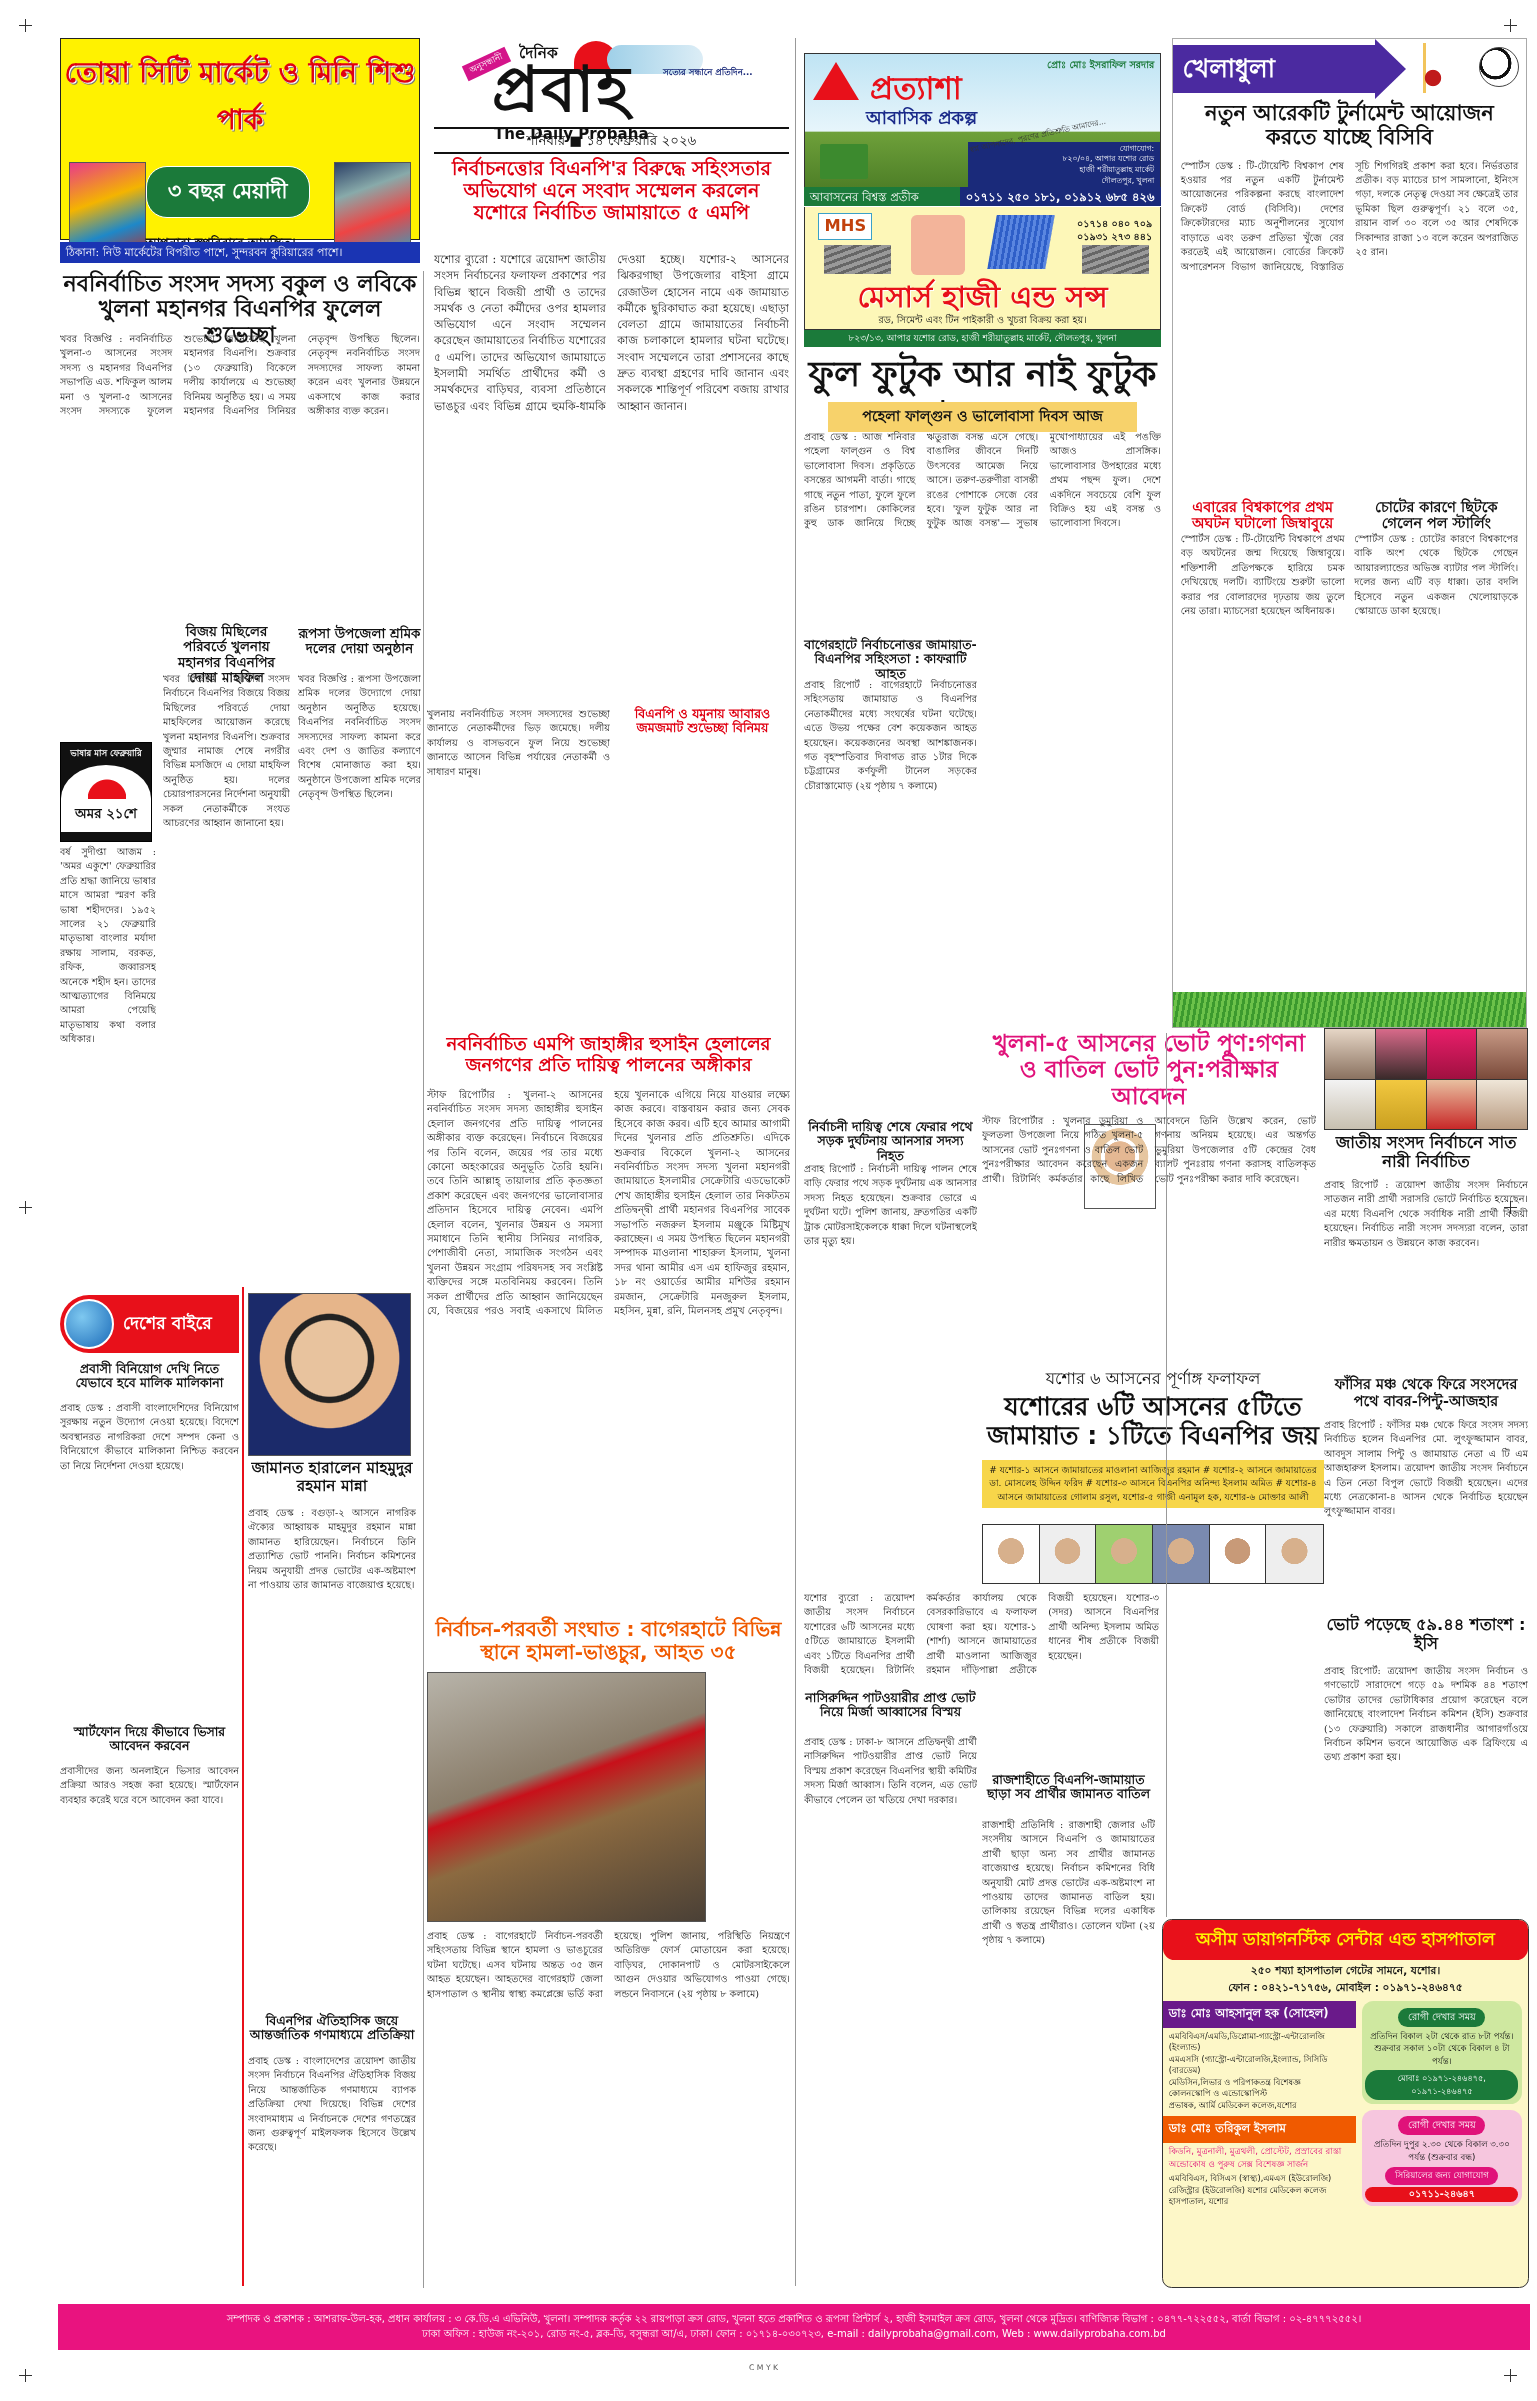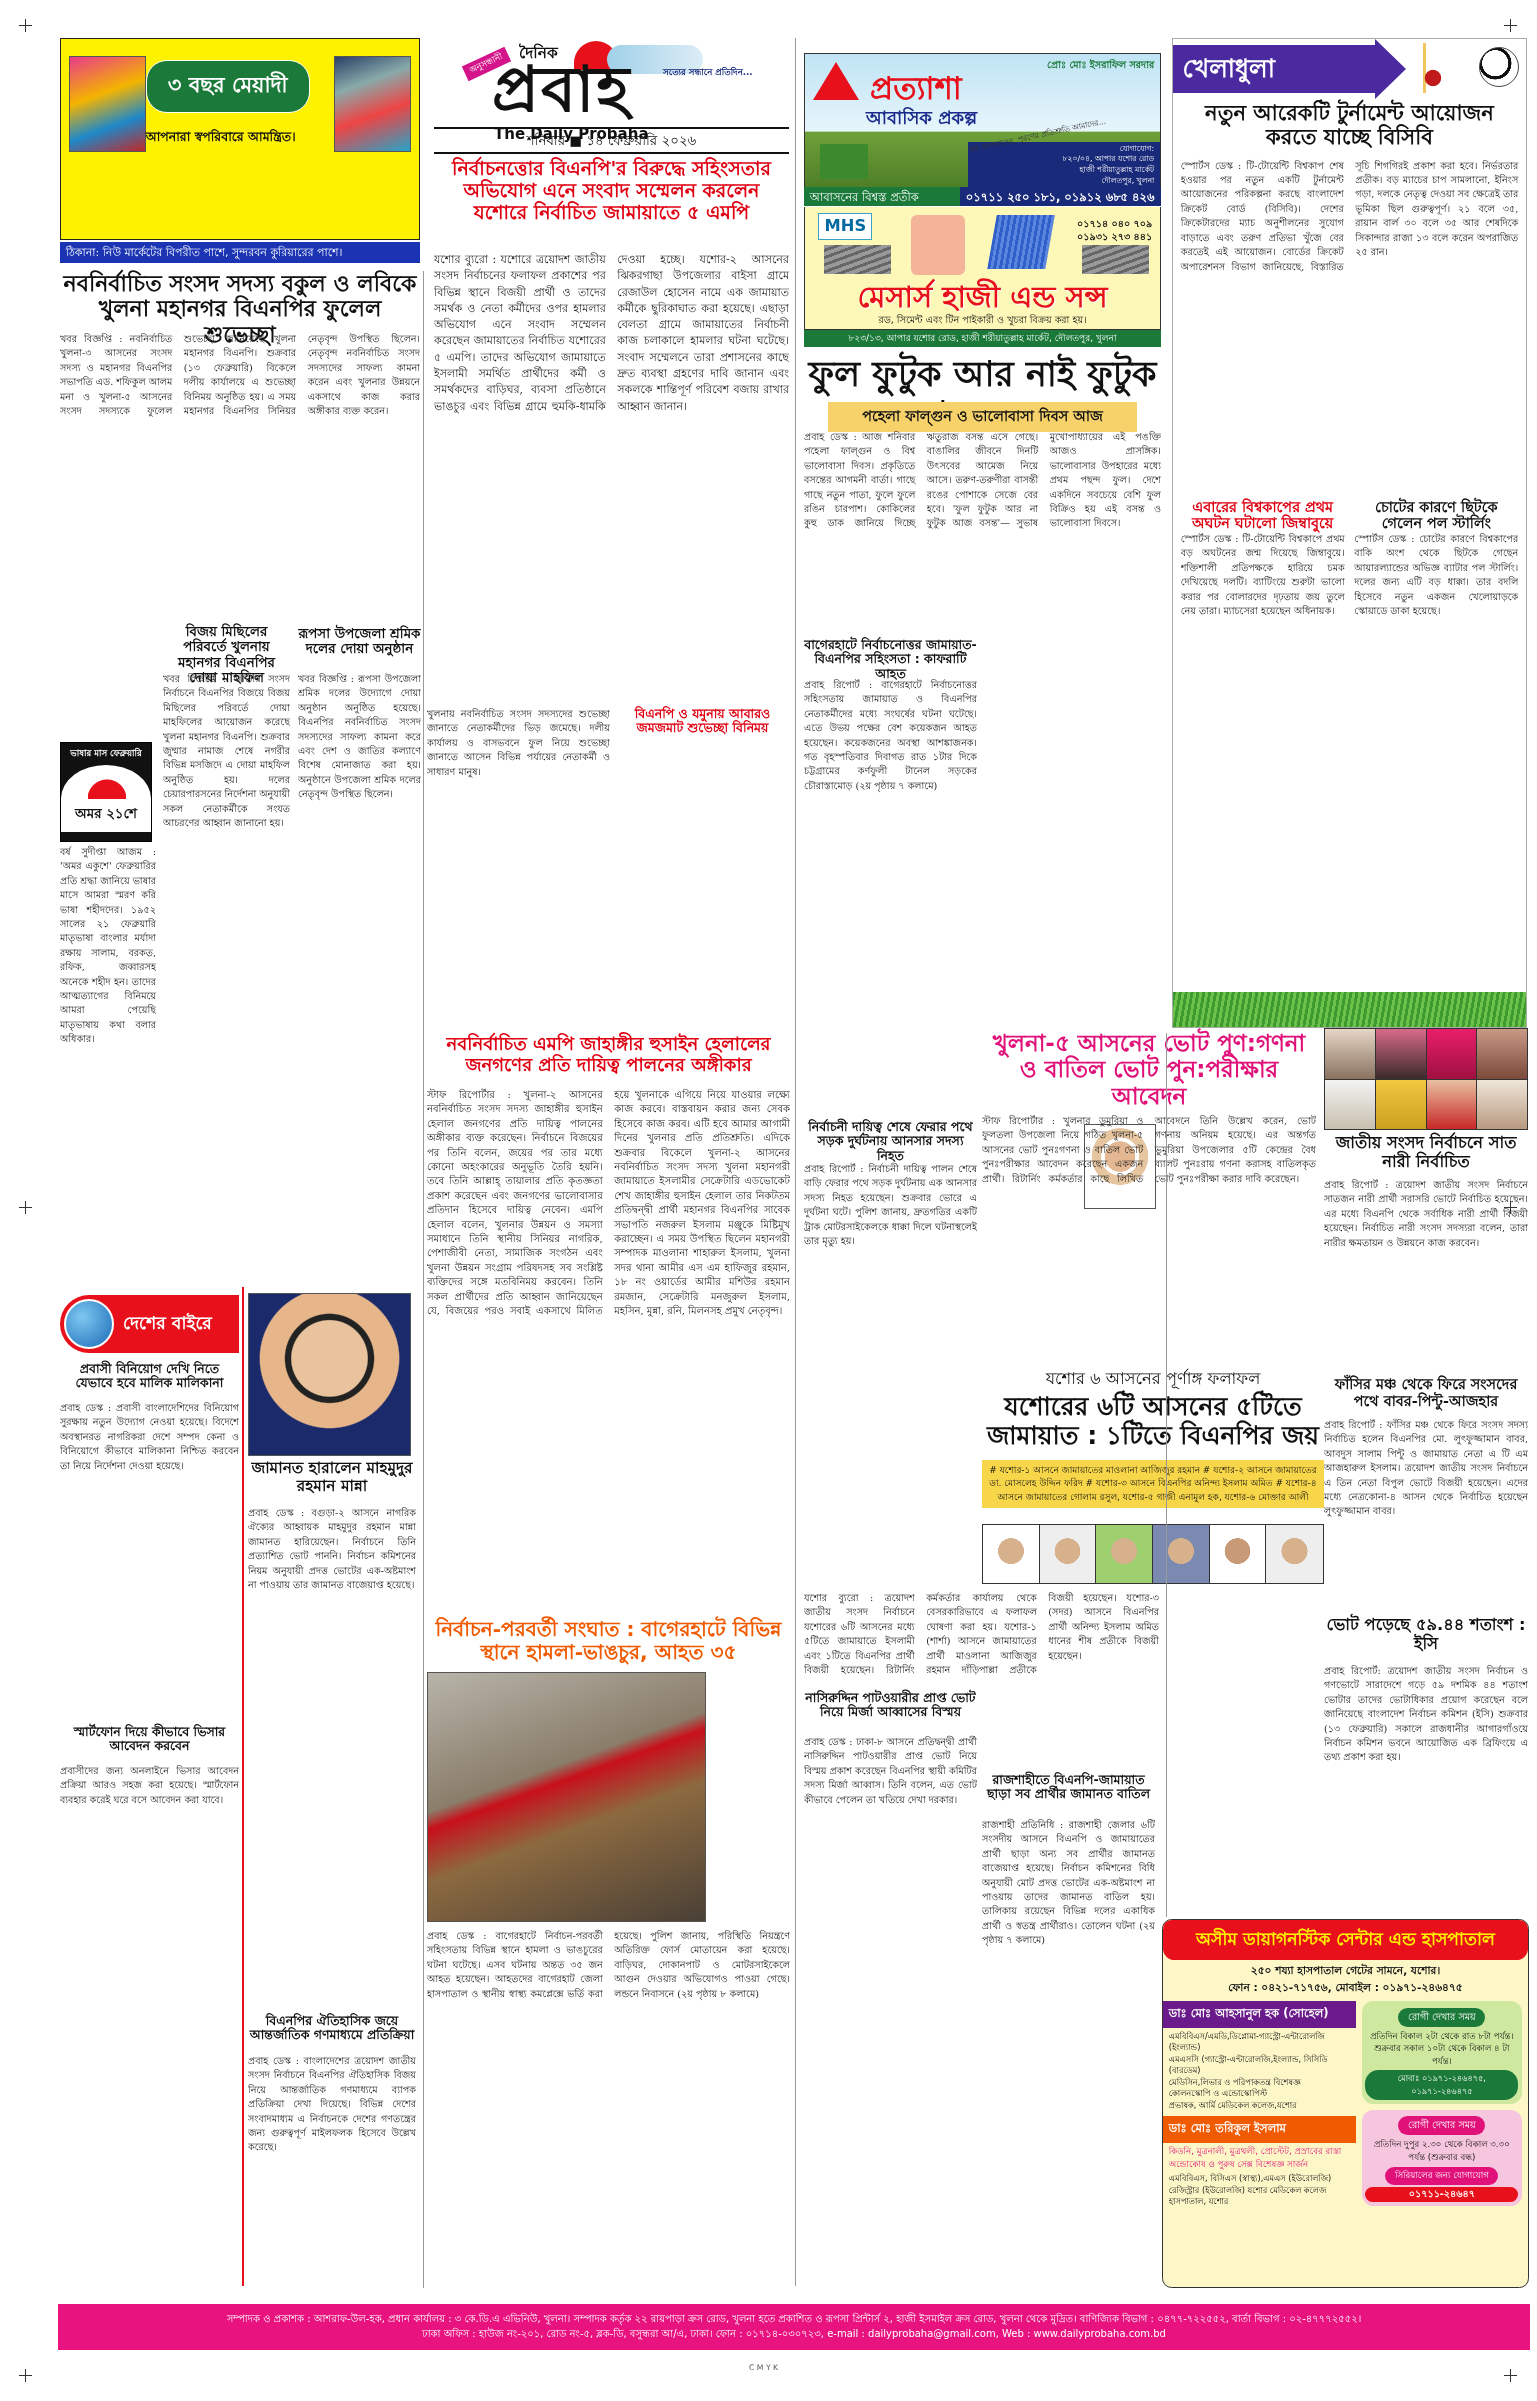--- a/index.html
+++ b/index.html
@@ -25,20 +25,21 @@
 <body>
 
 <div class="reg-mark" style="left:19px;top:19px"></div>
 <div class="reg-mark" style="left:1504px;top:19px"></div>
 <div class="reg-mark" style="left:19px;top:2369px"></div>
 <div class="reg-mark" style="left:1504px;top:2369px"></div>
 <div class="reg-mark" style="left:19px;top:1201px"></div>
 <div class="reg-mark" style="left:1504px;top:1201px"></div>
 
 <div class="abs" style="left:60px;top:38px;width:360px;height:202px;background:#fff200;border:1.9px solid #222;">
+  <div style="text-align:center;font-weight:bold;font-size:28px;color:#e00012;margin-top:11.5px;text-shadow:1px 1px 0 #fff,1.9px 1.9px 0 #777;">তোয়া সিটি মার্কেট ও মিনি শিশু পার্ক</div>
   <div style="display:flex;justify-content:space-between;align-items:center;margin-top:17.3px;padding:0 7.7px;">
     <div class="photo" style="width:77px;height:96px;background:linear-gradient(160deg,#e93a8a,#f4b400 40%,#1e88c8 70%,#c02828);"></div>
     <div style="text-align:left;flex:1">
       <div style="display:inline-block;background:#1b7a3a;color:#fff;font-weight:bold;font-size:21px;padding:7.7px 21px;border-radius:21px;border:1.9px solid #fff;">৩ বছর মেয়াদী</div>
       <div style="margin-top:15.4px;font-size:12.5px;font-weight:bold;">আপনারা স্বপরিবারে আমন্ত্রিত।</div>
     </div>
     <div class="photo" style="width:77px;height:96px;background:linear-gradient(160deg,#2b3f66,#8aa 30%,#e44 60%,#26a4c8);"></div>
   </div>
 </div>
 <div class="abs" style="left:60px;top:242px;width:360px;height:21px;background:#1a34b3;color:#fff;font-size:11px;line-height:21px;padding-left:5.8px;white-space:nowrap;overflow:hidden;">ঠিকানা: নিউ মার্কেটের বিপরীত পাশে, সুন্দরবন কুরিয়ারের পাশে।</div>
@@ -72,21 +73,21 @@
     <div>দৌলতপুর, খুলনা</div>
   </div>
   <div style="position:absolute;left:163px;top:75px;font-size:7.7px;color:#333;transform:rotate(-12deg);">স্বপ্ন আপনাদের, পূরণের প্রতিশ্রুতি আমাদের...</div>
 </div>
 <div class="abs" style="left:804px;top:187px;width:357px;height:19px;display:flex;">
   <div style="background:#1b7a3a;color:#fff;font-size:11.5px;padding:1.9px 5.8px;width:156px;">আবাসনের বিশ্বস্ত প্রতীক</div>
   <div style="background:#1a2a7a;color:#fff;font-size:11.5px;font-weight:bold;padding:1.9px 5.8px;flex:1;">০১৭১১ ২৫০ ১৮১, ০১৯১২ ৬৮৫ ৪২৬</div>
 </div>
 
 <div class="abs" style="left:804px;top:207px;width:357px;height:123px;background:#fdf7b8;border:1px solid #333;border-top:none;overflow:hidden;">
-  <div style="position:absolute;left:13.4px;top:5.8px;width:54px;height:27px;background:#fff;border:1.9px solid #3aa1c8;color:#0369a1;font-weight:bold;font-size:16.3px;text-align:center;line-height:23px;">MHS</div>
+  <div style="position:absolute;left:13.4px;top:5.8px;width:54px;height:27px;background:#fff;border:1.9px solid #3aa1c8;color:#c2410c;font-weight:bold;font-size:16.3px;text-align:center;line-height:23px;">MHS</div>
   <div style="position:absolute;left:19px;top:38px;width:67px;height:29px;background:repeating-linear-gradient(160deg,#999 0 3.8px,#666 3.8px 6.7px);"></div>
   <div style="position:absolute;left:106px;top:7.7px;width:54px;height:60px;background:#f3b49a;border-radius:5.8px;"></div>
   <div style="position:absolute;left:187px;top:7.7px;width:58px;height:54px;background:repeating-linear-gradient(90deg,#2f5fc8 0 2.9px,#5a86e0 2.9px 5.8px);transform:skewX(-10deg);"></div>
   <div style="position:absolute;left:277px;top:38px;width:67px;height:29px;background:repeating-linear-gradient(160deg,#999 0 3.8px,#666 3.8px 6.7px);"></div>
   <div style="position:absolute;right:7.7px;top:9.6px;font-size:9.6px;font-weight:bold;line-height:13.4px;">
     <div>০১৭১৪ ০৪০ ৭০৯</div>
     <div>০১৯৩১ ২৭৩ ৪৪১</div>
   </div>
   <div style="position:absolute;left:0;right:0;top:67px;text-align:center;font-size:29px;font-weight:bold;color:#e8101a;text-shadow:1px 1px 0 #fff;">মেসার্স হাজী এন্ড সন্স</div>
   <div style="position:absolute;left:0;right:0;top:106px;text-align:center;font-size:9.6px;">রড, সিমেন্ট এবং টিন পাইকারী ও খুচরা বিক্রয় করা হয়।</div>

